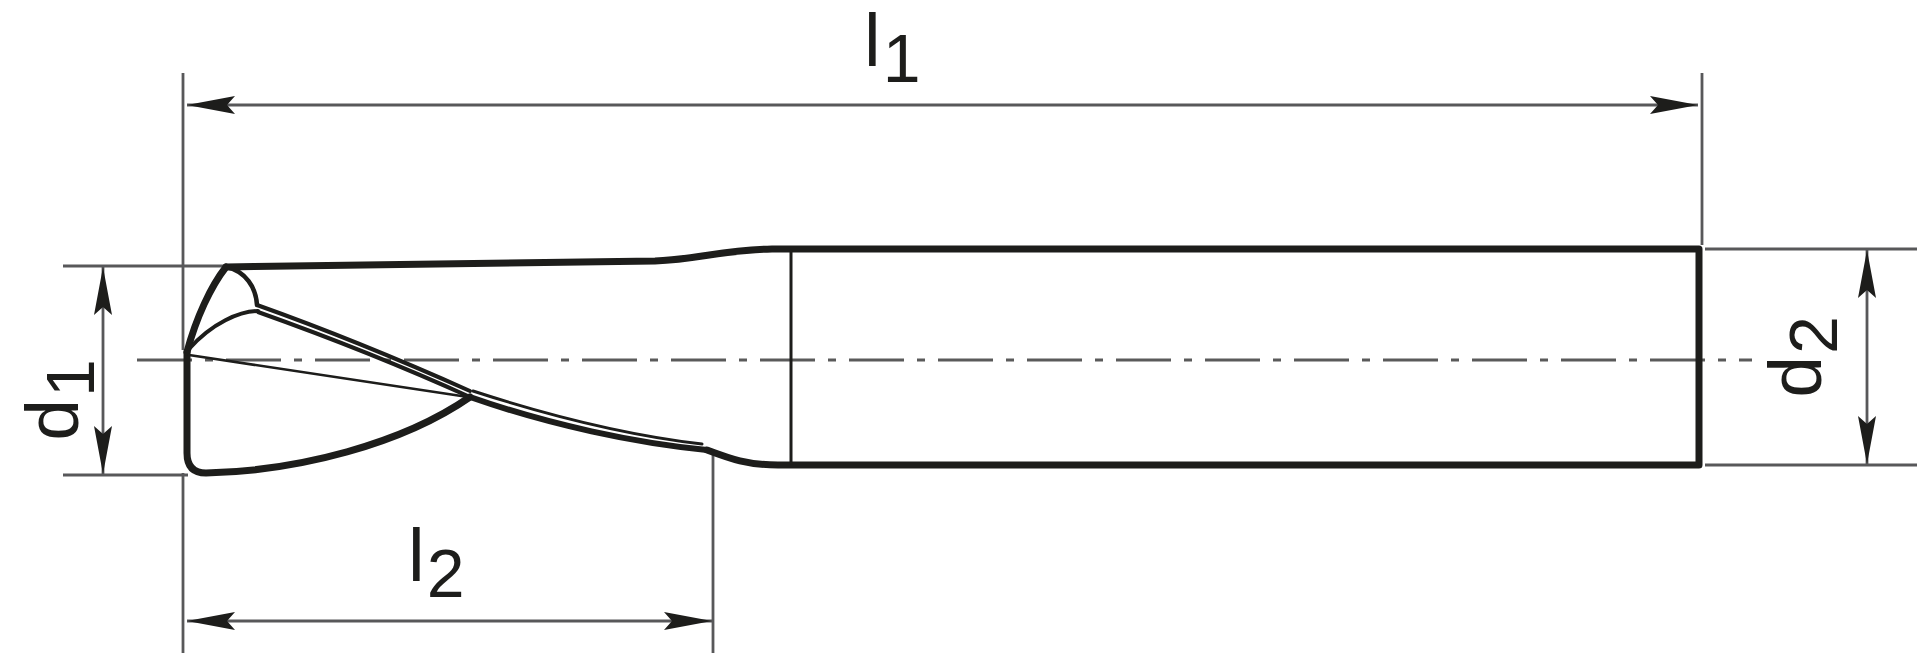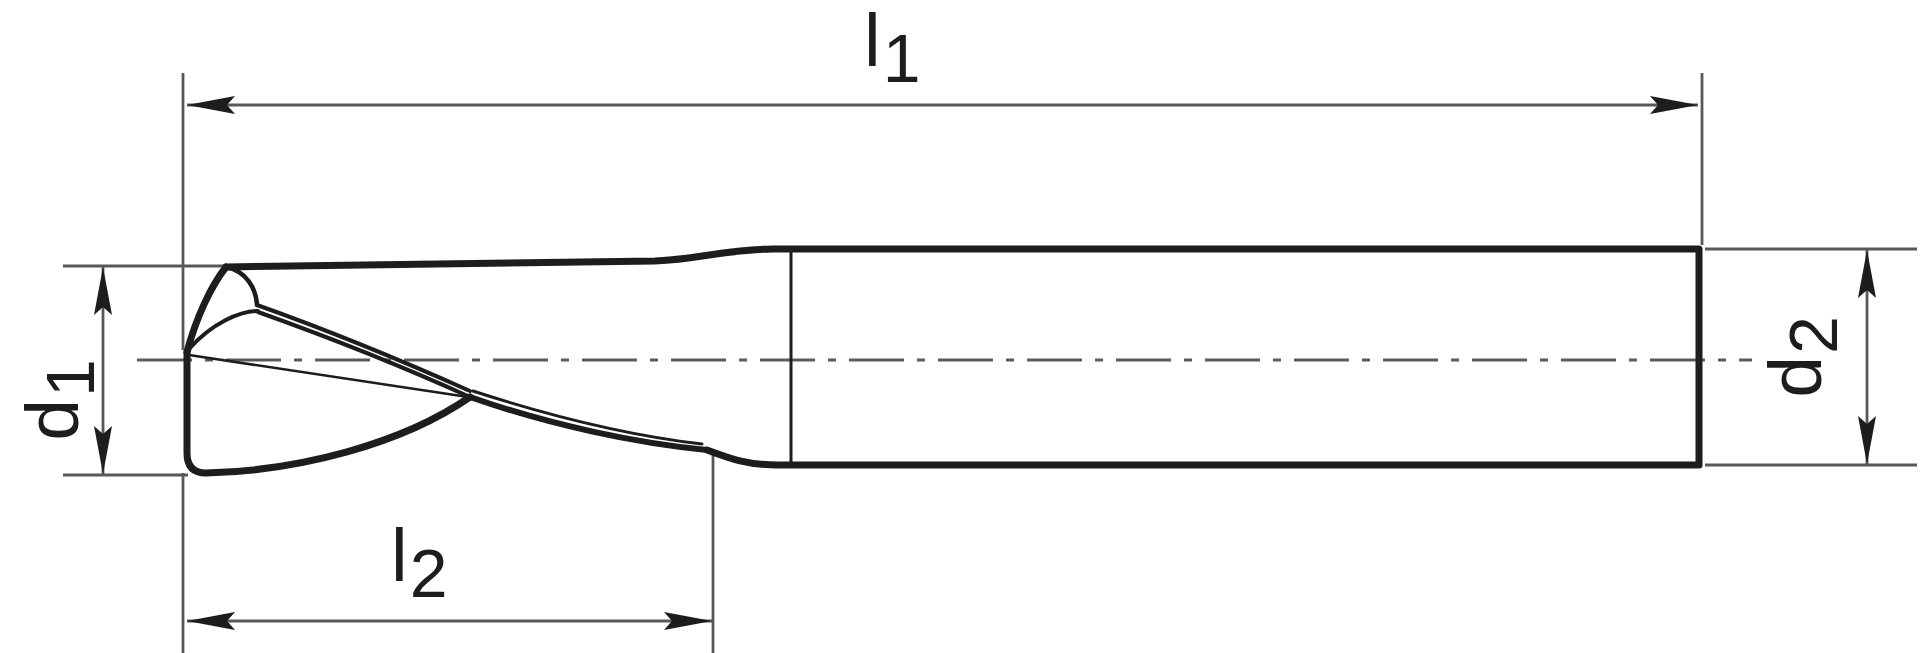--- a/index.html
+++ b/index.html
@@ -100,21 +100,21 @@
       <path d="M189,355 L468,397" stroke-width="2.6"></path>
 
       <path d="M791,251 V463" stroke-width="3"></path>
     </g>
   </svg>
 
   <div class="dim-label" style="left:864px; top:3px;">
     <span class="main">l</span><span class="sub">1</span>
   </div>
 
-  <div class="dim-label" style="left:391px; top:518px;">
+  <div class="dim-label" style="left:408px; top:518px;">
     <span class="main">l</span><span class="sub">2</span>
   </div>
 
   <div class="dim-label vertical" style="left:52px; top:400px;">
     <span class="main">d</span><span class="sub">1</span>
   </div>
 
   <div class="dim-label vertical" style="left:1795px; top:357px;">
     <span class="main">d</span><span class="sub">2</span>
   </div>

